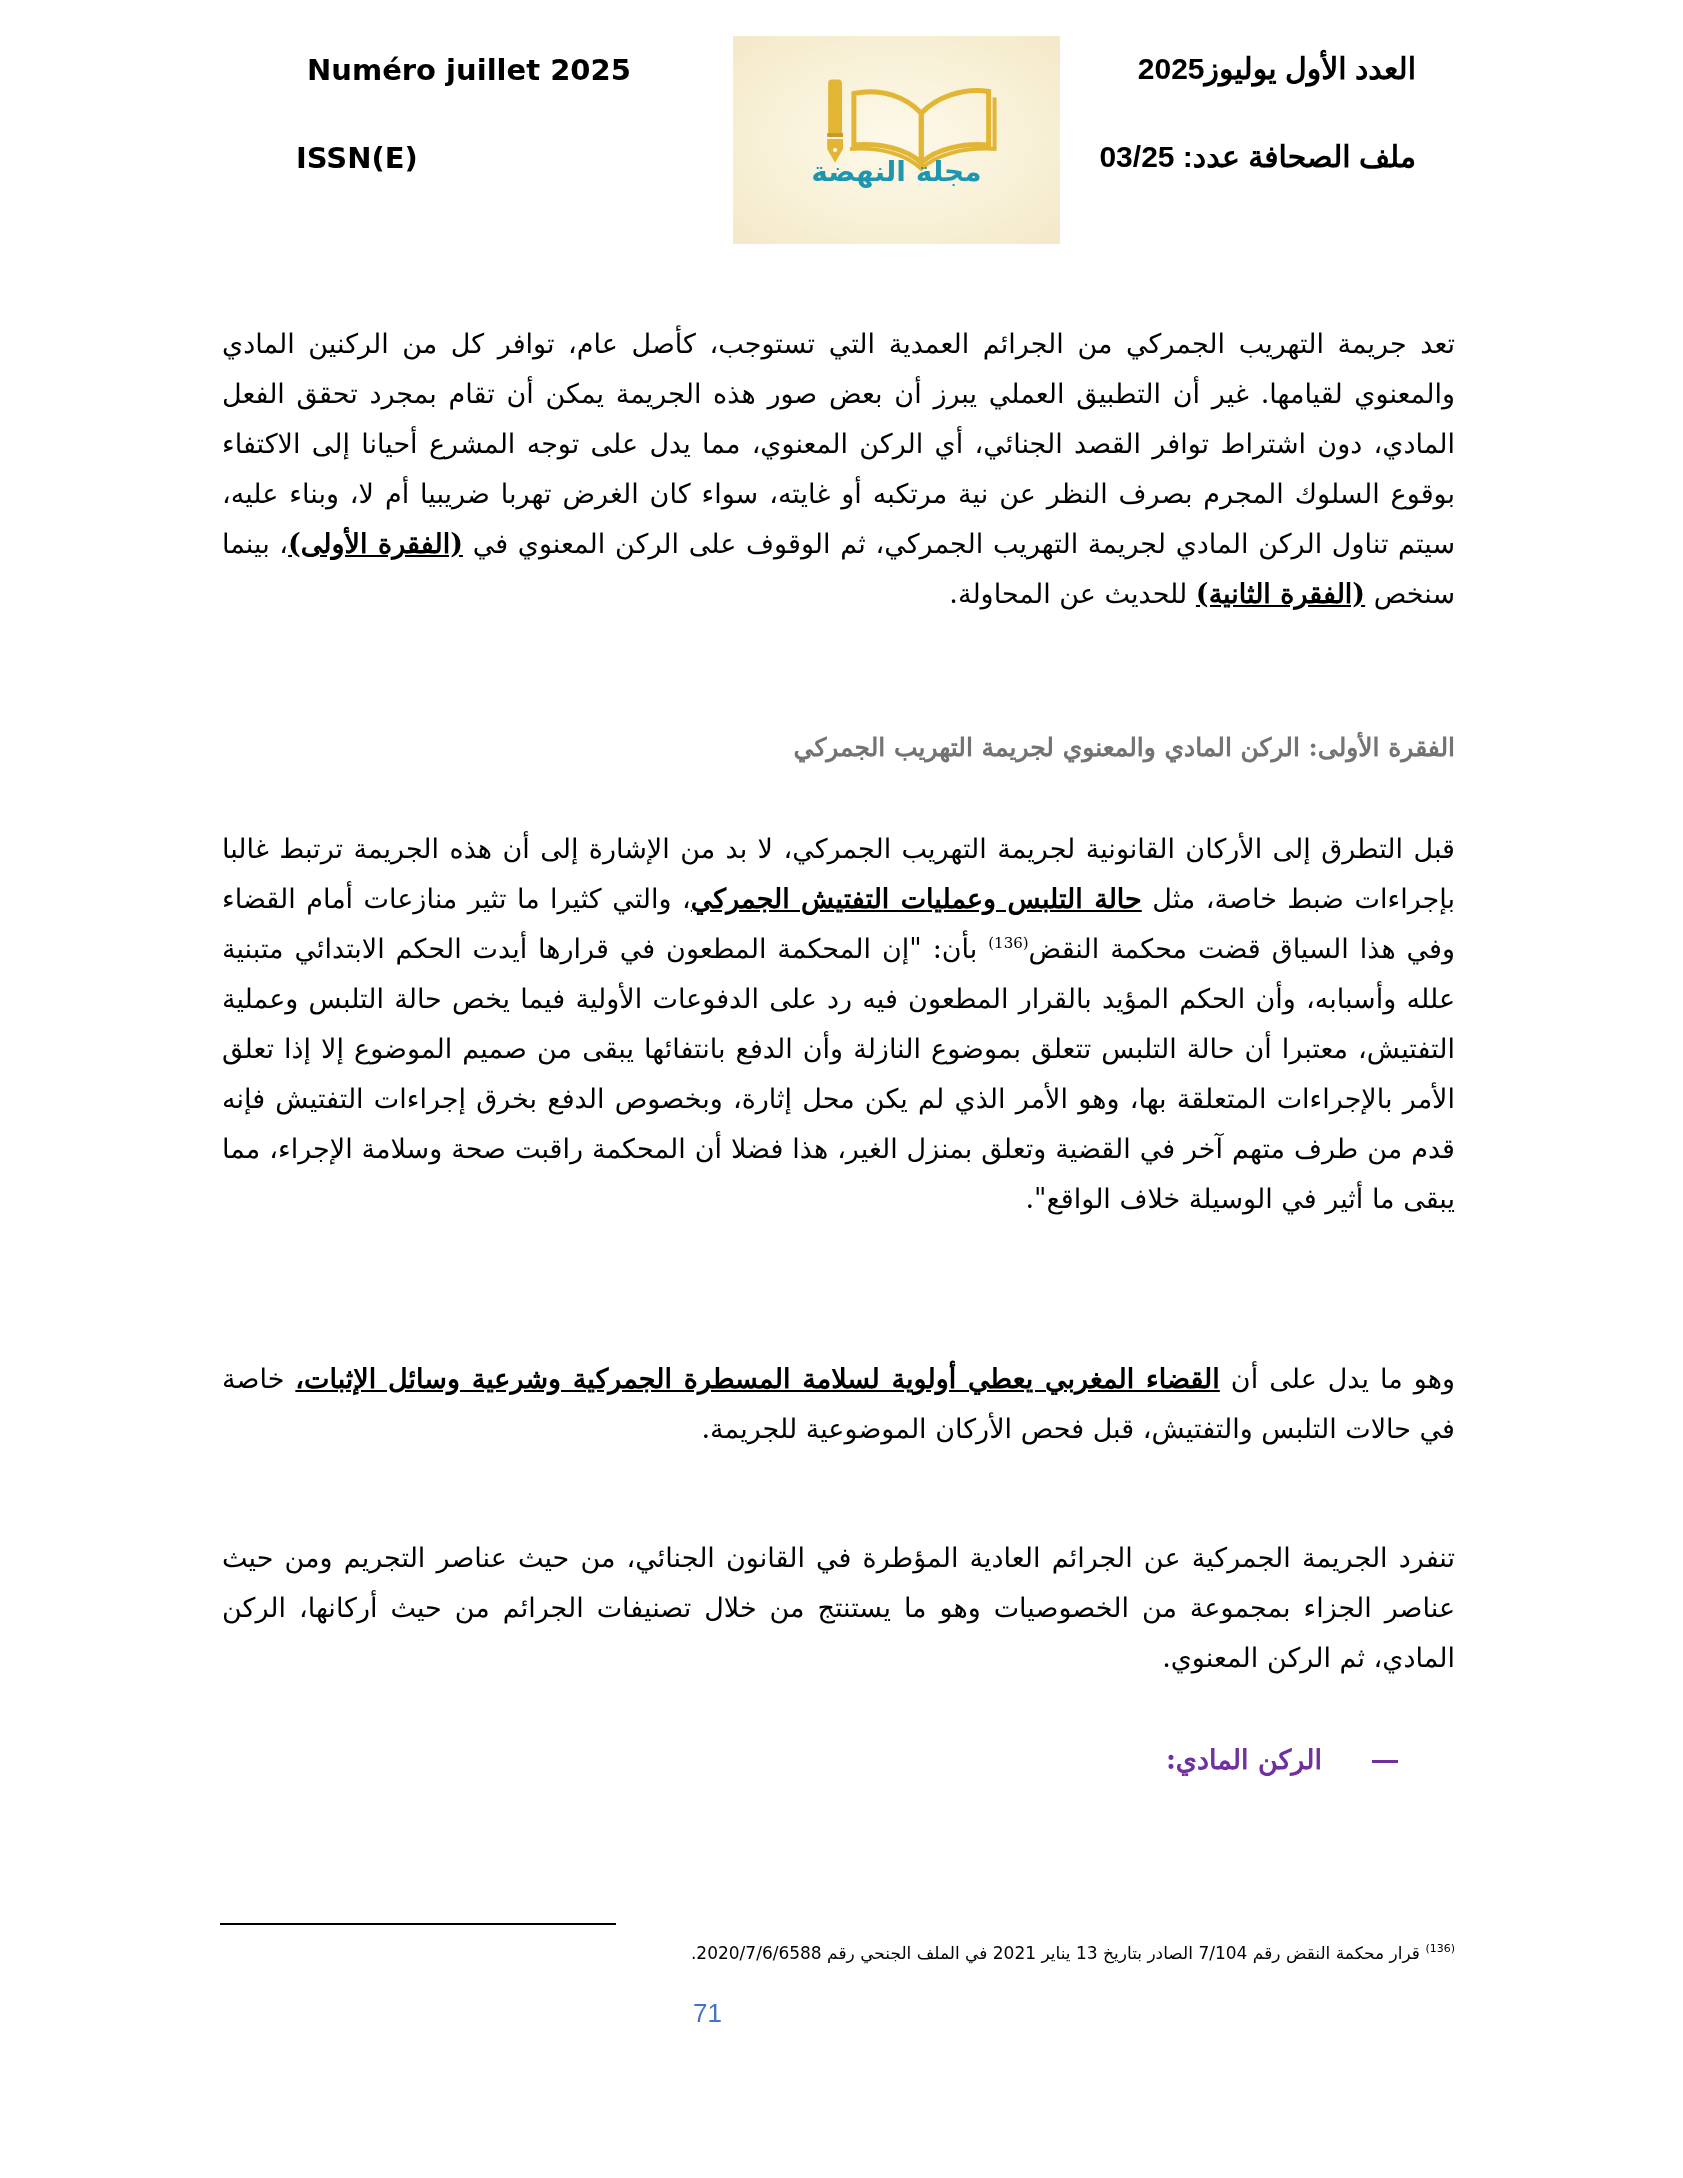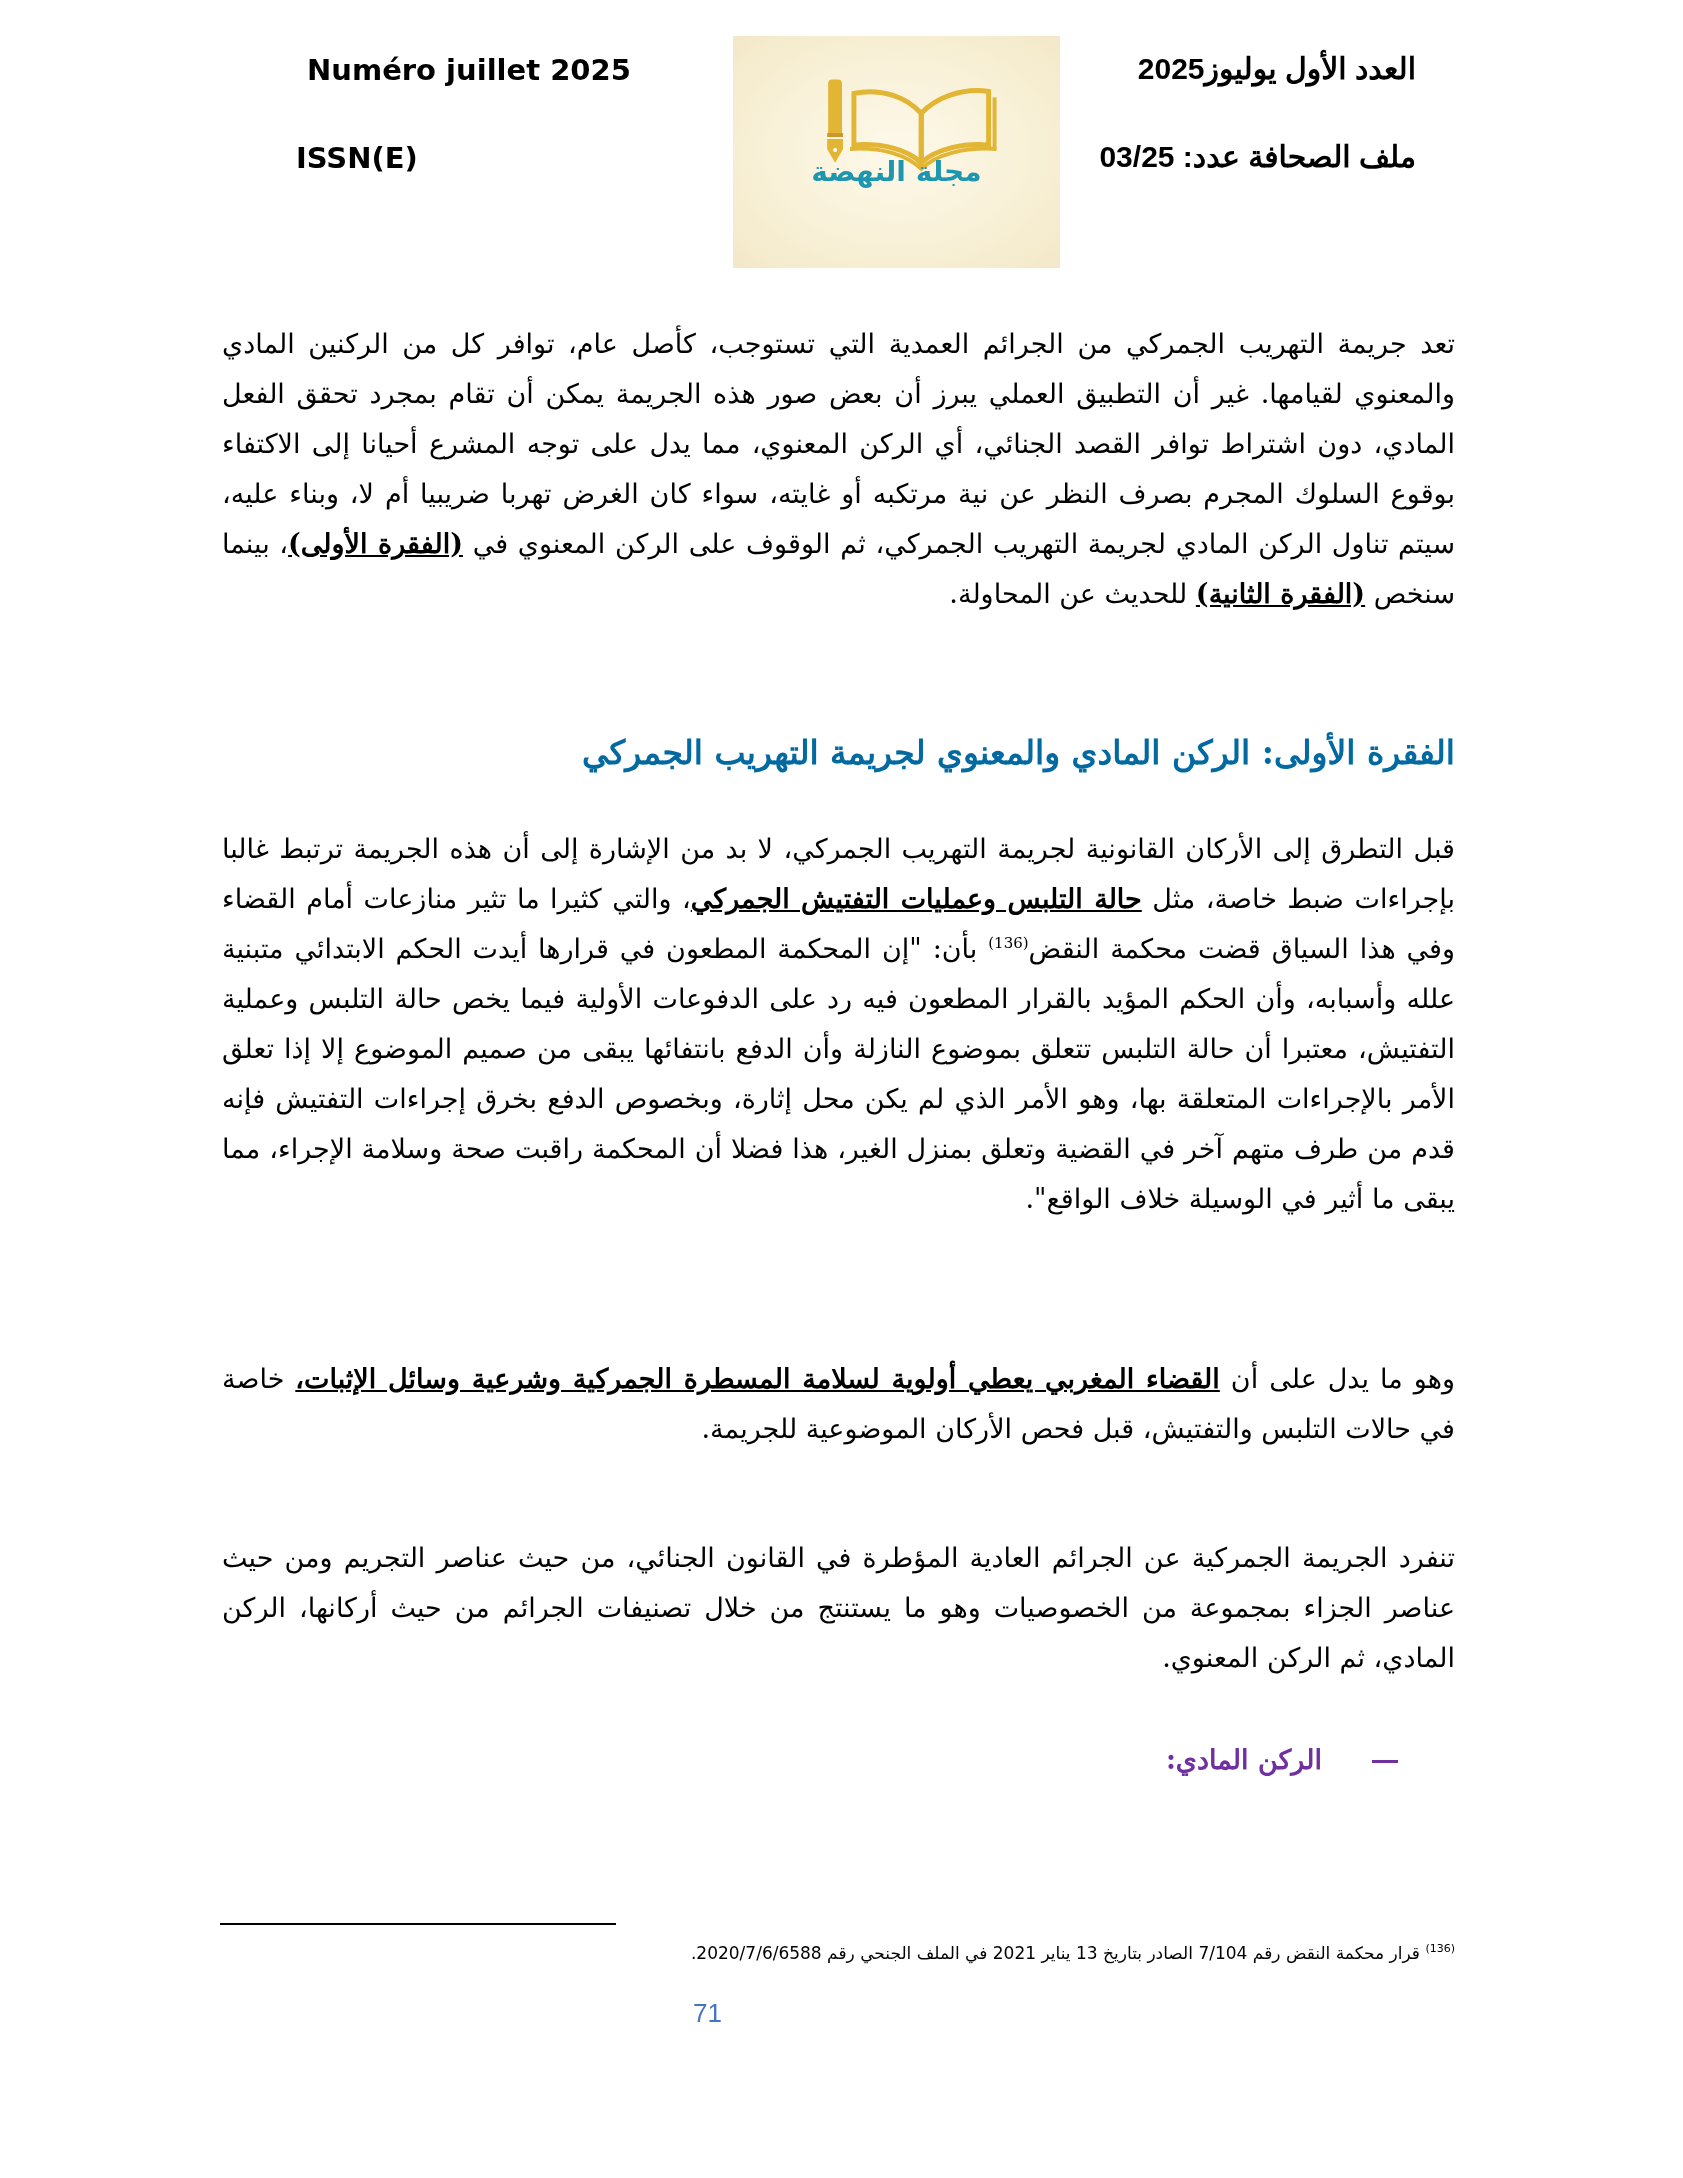--- a/index.html
+++ b/index.html
@@ -6,35 +6,35 @@
     body { width: 1683px; height: 2178px; position: relative; overflow: hidden;
            font-family: "DejaVu Sans", sans-serif; color: #000; }
 
     .hdr { position: absolute; font-family: "Liberation Sans", sans-serif; font-weight: bold; font-size: 30px; white-space: nowrap; }
     .hdr-fr { font-family: "DejaVu Sans", sans-serif; font-size: 29px; }
     #hdr-fr-issue { left: 307px; top: 53px; }
     #hdr-issn { left: 296px; top: 141px; text-align: center; }
     #hdr-ar-issue { right: 267px; top: 51px; direction: rtl; }
     #hdr-ar-file { right: 267px; top: 139px; direction: rtl; }
 
-    .logo { position: absolute; left: 733px; top: 36px; width: 327px; height: 232px;
+    .logo { position: absolute; left: 733px; top: 36px; width: 327px; height: 208px;
             background: radial-gradient(ellipse at 50% 50%, #fdf9ea 0%, #f8f0d6 60%, #f3e8c8 100%); }
     .logo svg { position: absolute; left: 0; top: 0; }
     .logo-title { position: absolute; left: 0; width: 327px; top: 119px; text-align: center;
                   font-family: "DejaVu Sans", sans-serif; font-weight: bold; font-size: 28px; color: #1e96b0; direction: rtl; }
 
     .body-text { position: absolute; right: 228px; width: 1233px; direction: rtl; text-align: justify;
                  font-family: "DejaVu Serif", serif; font-size: 27px; line-height: 50px; }
     .body-text p { margin: 0; text-align-last: right; }
     .b { font-weight: bold; text-decoration: underline; }
     sup { font-size: 15px; line-height: 0; vertical-align: super; }
 
     #para-1 { top: 319px; }
-    #heading-1 { position: absolute; right: 228px; top: 733px; direction: rtl; color: #0369a1;
-                 font-family: "DejaVu Serif", serif; font-weight: bold; font-size: 33px; }
+    #heading-1 { position: absolute; right: 228px; top: 733px; direction: rtl; color: #737373;
+                 font-family: "DejaVu Serif", serif; font-weight: bold; font-size: 25px; }
     #para-2 { top: 824px; }
     #para-3 { top: 1354px; }
     #para-4 { top: 1533px; }
 
     #heading-2 { position: absolute; right: 361px; top: 1744px; direction: rtl; color: #7030a0;
                  font-family: "DejaVu Serif", serif; font-weight: bold; font-size: 27px; margin-left: 18px; }
     #dash { position: absolute; right: 285px; top: 1760px; width: 26px; height: 3px; background: #7030a0; }
 
     #fn-rule { position: absolute; left: 220px; top: 1923px; width: 396px; height: 2px; background: #000; }
     #footnote { position: absolute; right: 228px; top: 1943px; direction: rtl; font-family: "DejaVu Sans", sans-serif;

